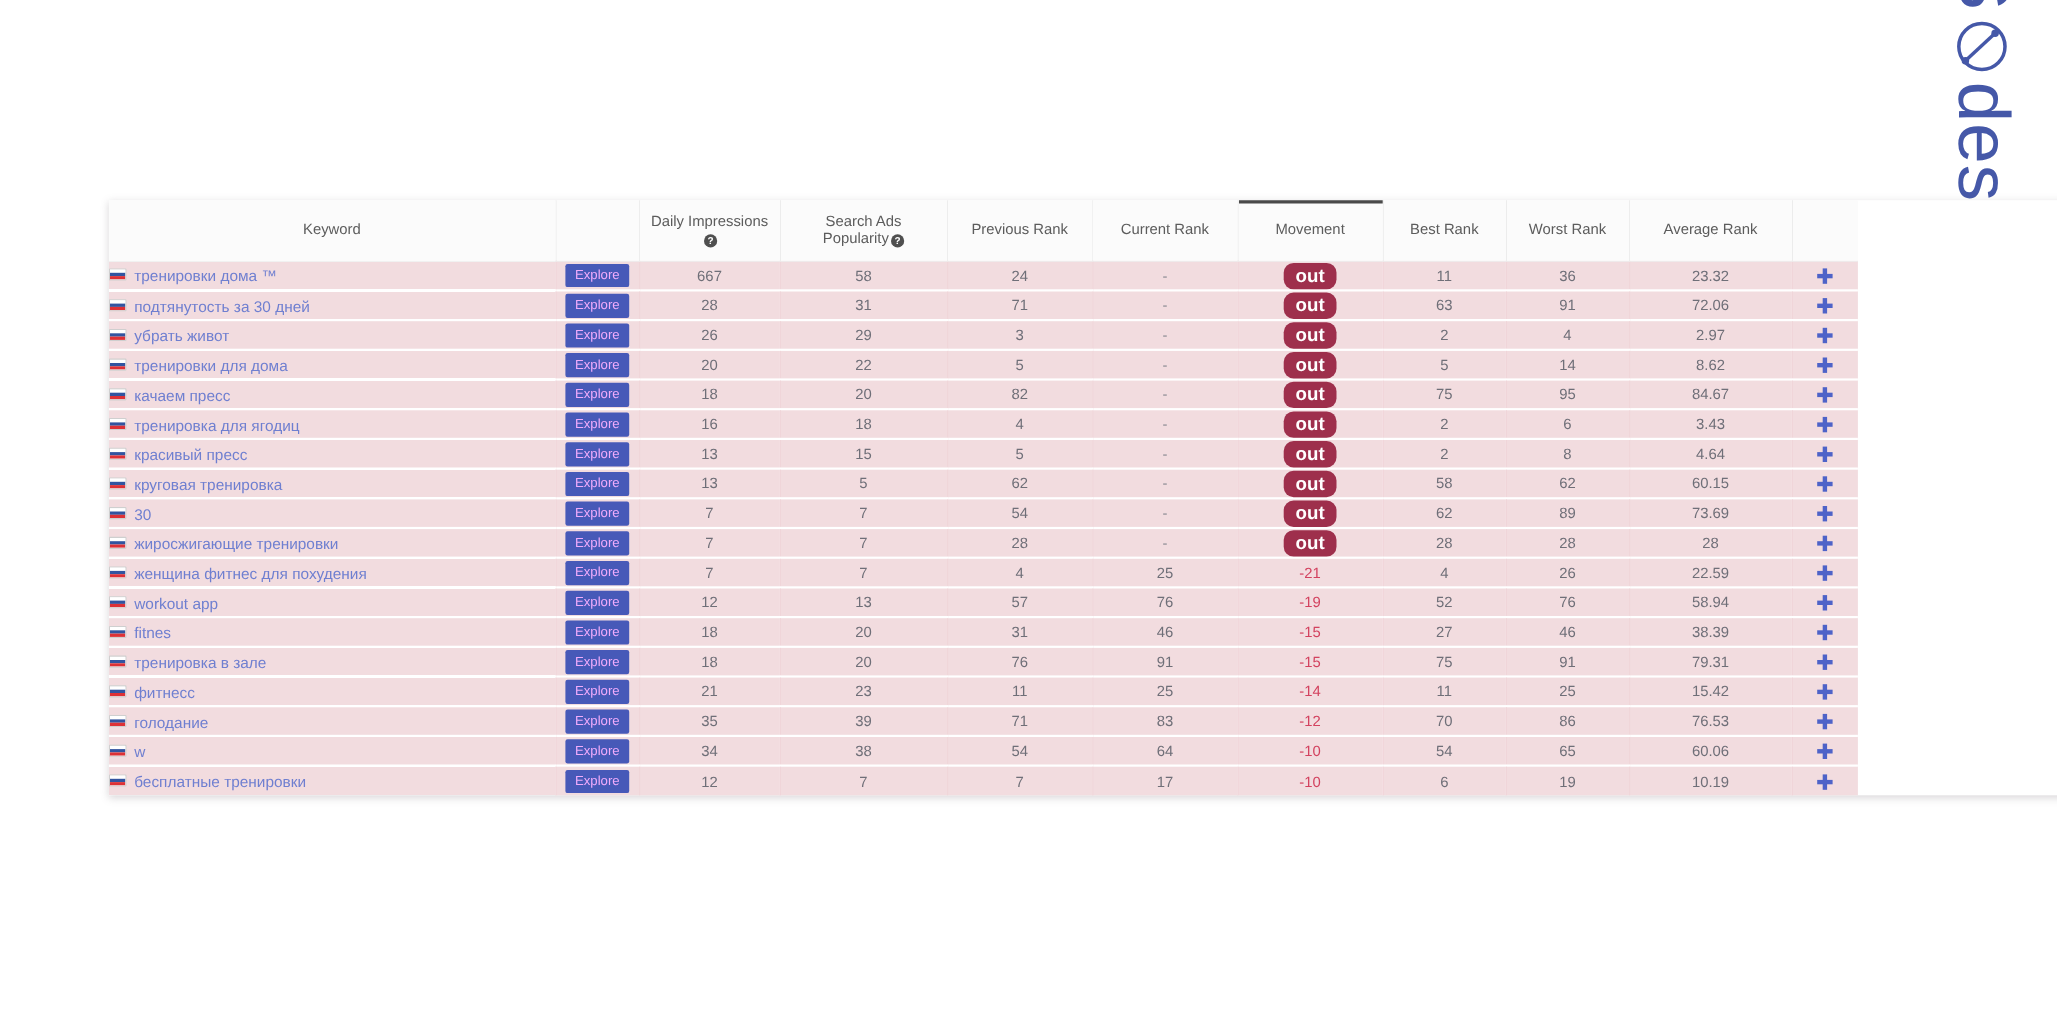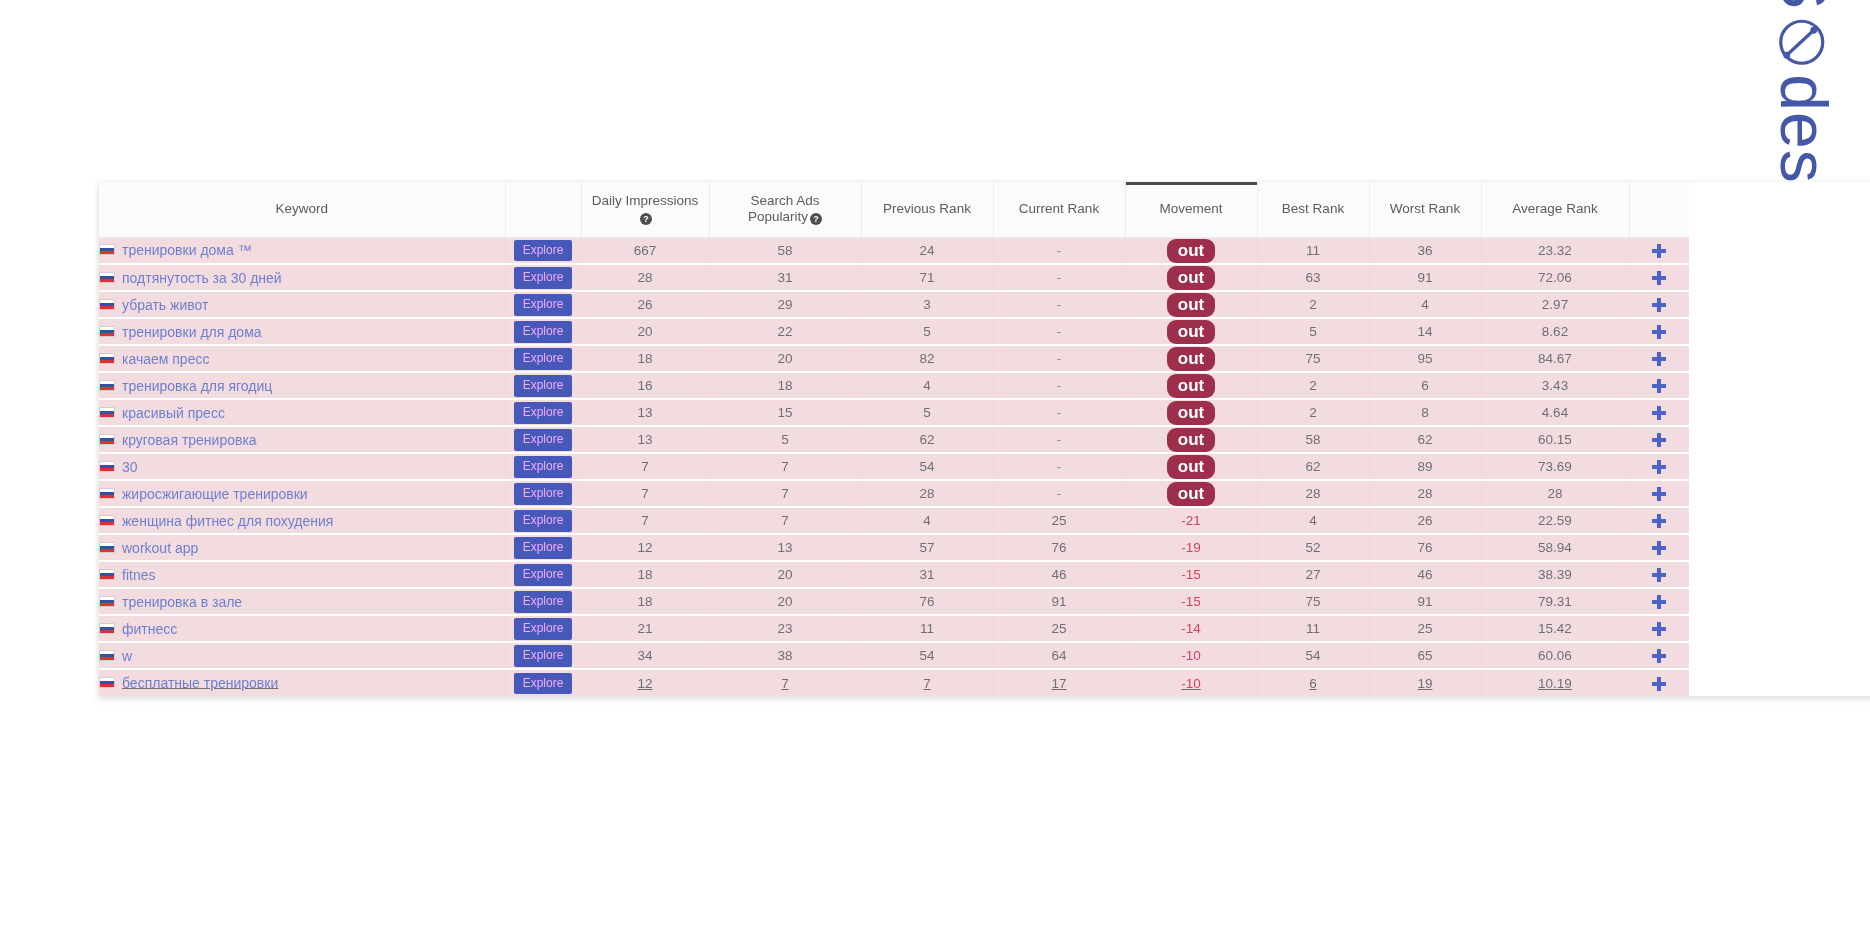--- a/index.html
+++ b/index.html
@@ -126,21 +126,21 @@
     border-bottom: 2px solid #ffffff;
     border-right: 1px solid #f0d5d9;
     font-size: 13.5px;
     color: #6f6f78;
     text-align: center;
     padding: 0 6px;
     height: 27px;
     vertical-align: middle;
   }
   tbody tr td:last-child { border-right: none; }
-  tbody tr:last-child td { border-bottom: none; text-decoration: underline; }
+  tbody tr:last-child td { border-bottom: none; }
 
   
   td.kw-cell {
     text-align: left;
     padding-left: 0;
     white-space: nowrap;
     overflow: hidden;
     text-overflow: ellipsis;
   }
   .kw-link {
@@ -465,20 +465,33 @@
             <td>23</td>
             <td>11</td>
             <td>25</td>
             <td><span class="mv-neg">-14</span></td>
             <td>11</td>
             <td>25</td>
             <td>15.42</td>
             <td><span class="plus-btn"></span></td>
           </tr>
           <tr>
+            <td class="kw-cell"><span class="flag"><i class="w"></i><i class="b"></i><i class="r"></i></span><a class="kw-link" href="#">голодание</a></td>
+            <td class="expl-cell"><button class="explore-btn">Explore</button></td>
+            <td>35</td>
+            <td>39</td>
+            <td>71</td>
+            <td>83</td>
+            <td><span class="mv-neg">-12</span></td>
+            <td>70</td>
+            <td>86</td>
+            <td>76.53</td>
+            <td><span class="plus-btn"></span></td>
+          </tr>
+          <tr>
             <td class="kw-cell"><span class="flag"><i class="w"></i><i class="b"></i><i class="r"></i></span><a class="kw-link" href="#">w</a></td>
             <td class="expl-cell"><button class="explore-btn">Explore</button></td>
             <td>34</td>
             <td>38</td>
             <td>54</td>
             <td>64</td>
             <td><span class="mv-neg">-10</span></td>
             <td>54</td>
             <td>65</td>
             <td>60.06</td>

